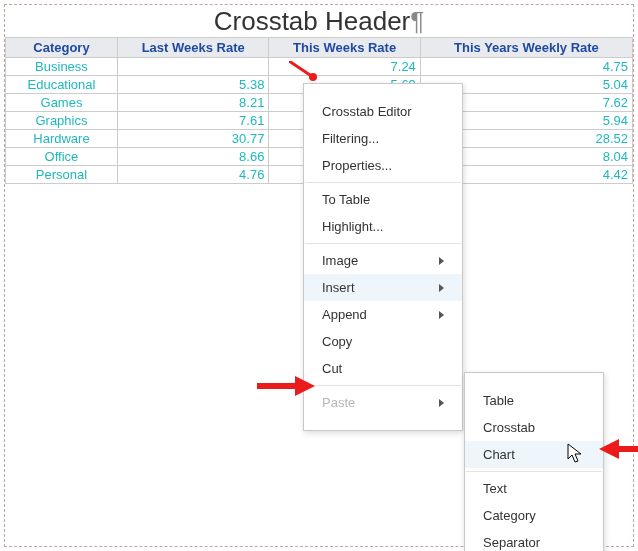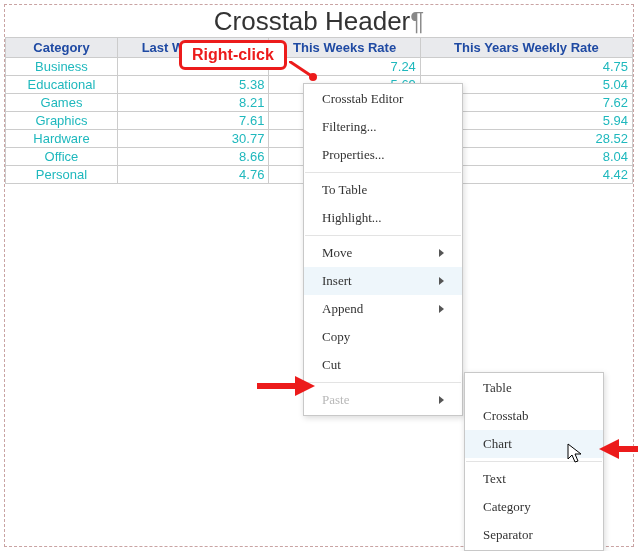--- a/index.html
+++ b/index.html
@@ -69,23 +69,22 @@
   }
 
   
   .menu {
     position: absolute;
     background: #fff;
     border: 1px solid #c8c8c8;
     box-shadow: 1px 2px 6px rgba(0,0,0,0.15);
     font-size: 13px;
     color: #333;
-    padding: 1px 0;
+    padding: 14px 0;
     z-index: 10;
-    font-family: Liberation Serif, serif;
   }
   .menu-item {
     display: flex;
     align-items: center;
     justify-content: space-between;
     padding: 6px 18px 6px 18px;
     white-space: nowrap;
     cursor: default;
   }
   .menu-item.hover { background: #eef6fb; }
@@ -180,21 +179,20 @@
         </tr>
         <tr>
           <td class="cat">Personal</td>
           <td>4.76</td>
           <td></td>
           <td>4.42</td>
         </tr>
       </tbody>
   </table>
 
-  <div class="callout">Right-click</div>
   <svg class="callout-line" viewBox="0 0 28 20">
     <line x1="0" y1="0" x2="24" y2="16" stroke="#ec1b1b" stroke-width="3"></line>
     <circle cx="24" cy="16" r="4" fill="#ec1b1b"></circle>
   </svg>
 
   <div class="menu" id="menu-main">
       <div class="menu-item">
         <span>Crosstab Editor</span>
       </div>
       <div class="menu-item">
@@ -205,21 +203,21 @@
       </div>
       <div class="menu-sep"></div>
       <div class="menu-item">
         <span>To Table</span>
       </div>
       <div class="menu-item">
         <span>Highlight...</span>
       </div>
       <div class="menu-sep"></div>
       <div class="menu-item">
-        <span>Move</span>
+        <span>Image</span>
         <span class="arrow"></span>
       </div>
       <div class="menu-item hover">
         <span>Insert</span>
         <span class="arrow"></span>
       </div>
       <div class="menu-item">
         <span>Append</span>
         <span class="arrow"></span>
       </div>

